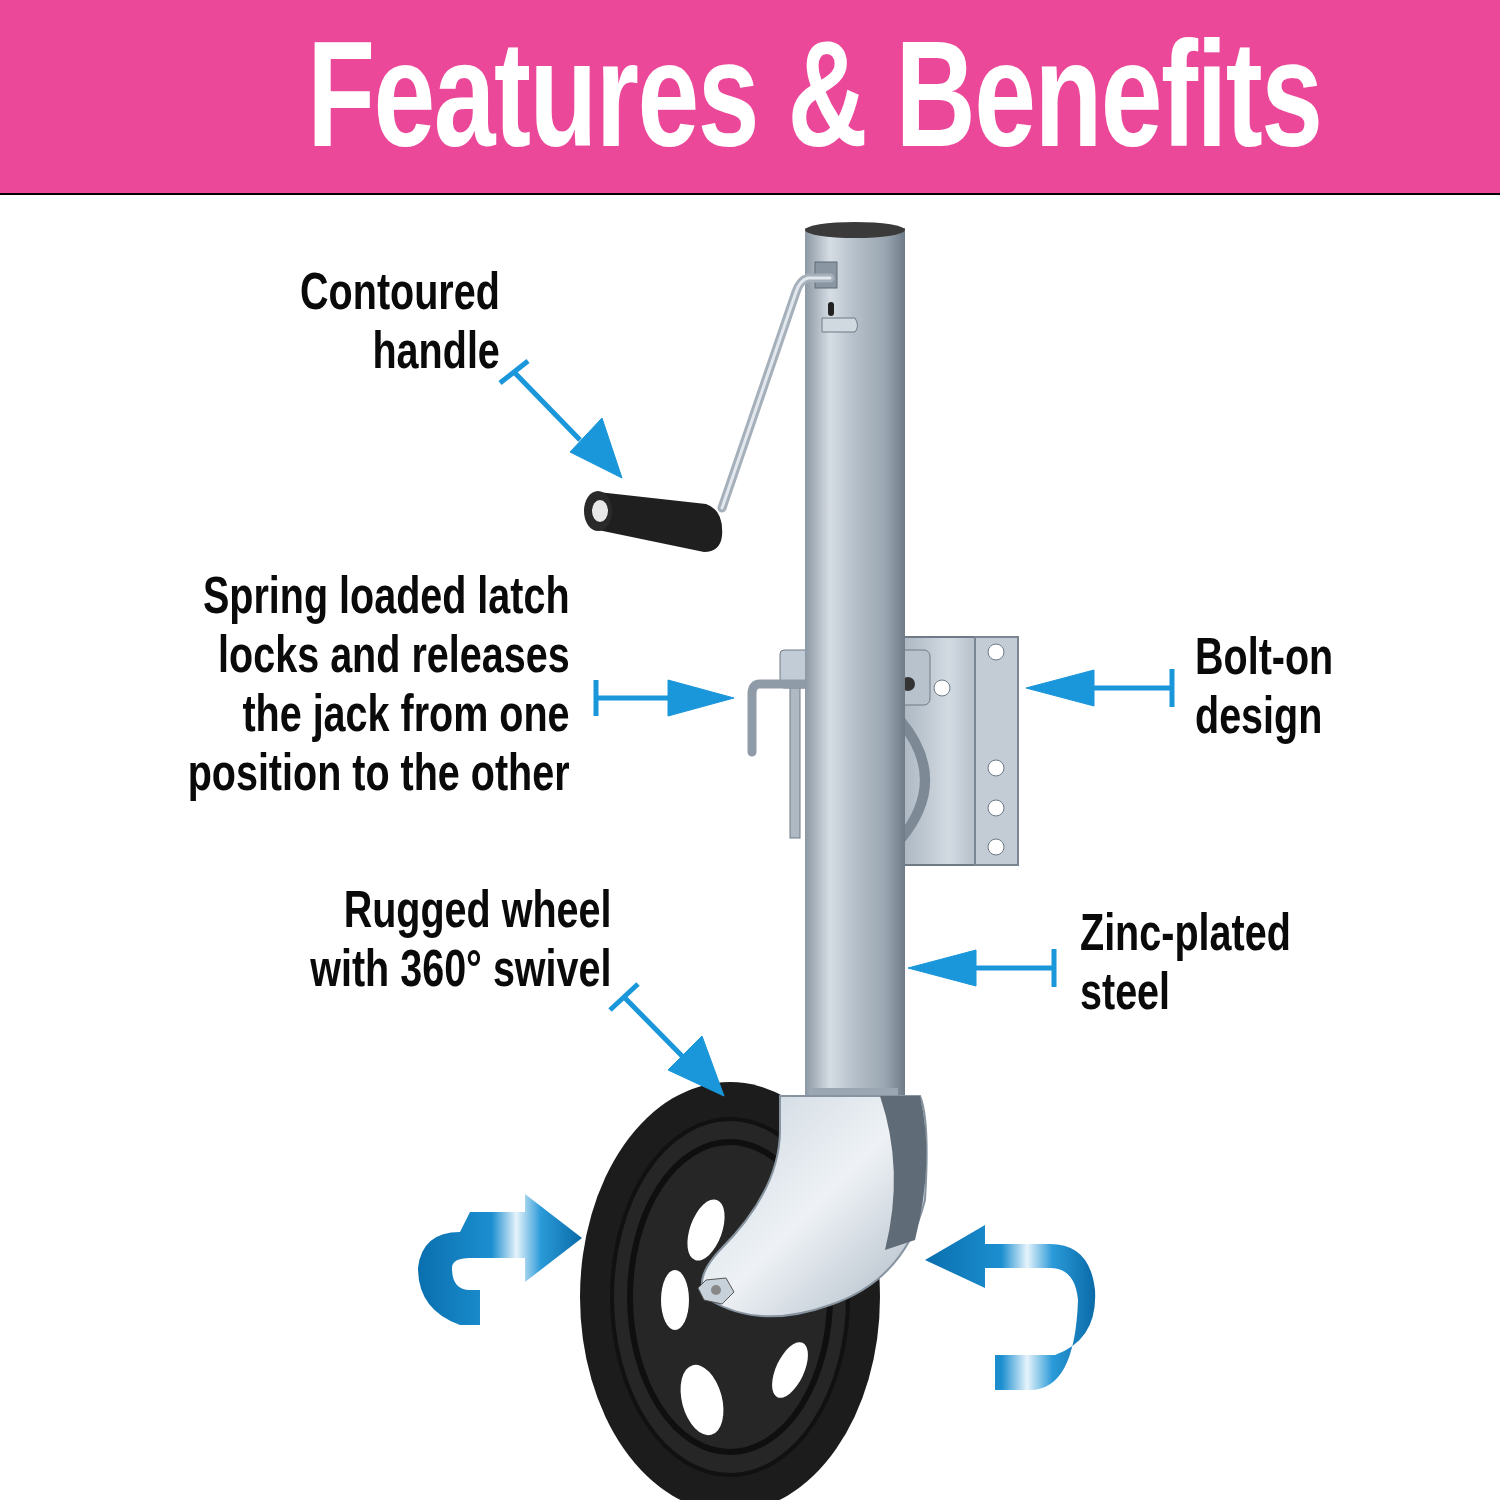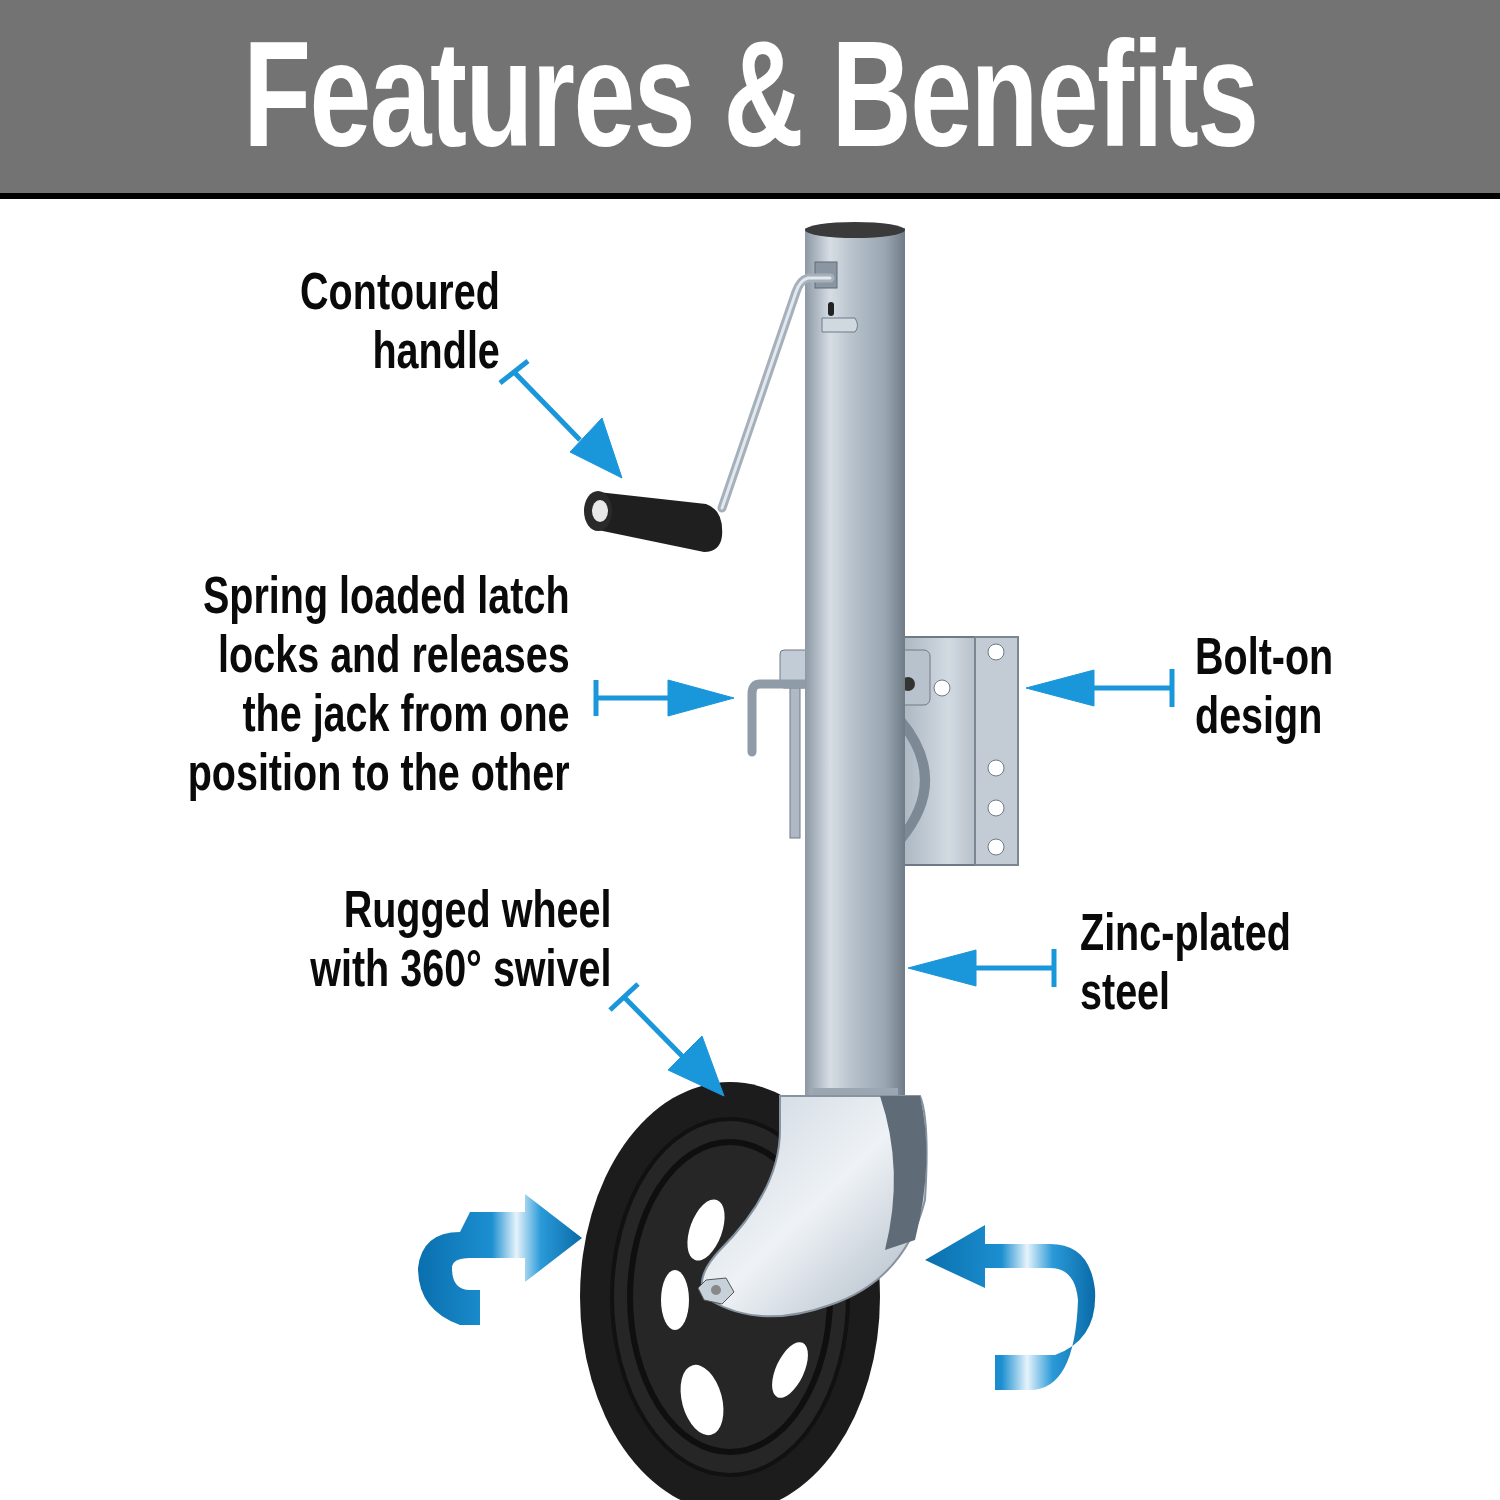--- a/index.html
+++ b/index.html
@@ -3,23 +3,23 @@
 <meta charset="utf-8">
 <style>
   html, body { margin:0; padding:0; }
   body {
     width:1500px; height:1500px; position:relative; overflow:hidden;
     background:#ffffff;
     font-family:"Liberation Sans", "DejaVu Sans", sans-serif;
   }
   .banner {
     position:absolute; left:0; top:0; width:1500px; height:193px;
-    background:#737373;
-    border-bottom:6px solid #000000;
-    display:flex; align-items:center; justify-content:center;
+    background:#ec4899;
+    border-bottom:2px solid #000000;
+    display:flex; align-items:center; justify-content:flex-end;
   }
   .banner-title {
     color:#ffffff; font-weight:bold; font-size:150px; line-height:1;
     letter-spacing:-2px;
     transform:scaleX(0.74); transform-origin:center;
     white-space:nowrap; margin-top:-6px;
   }
   .callout {
     position:absolute; color:#0a0a0a; font-weight:bold;
     font-size:52px; line-height:59px; white-space:nowrap;

